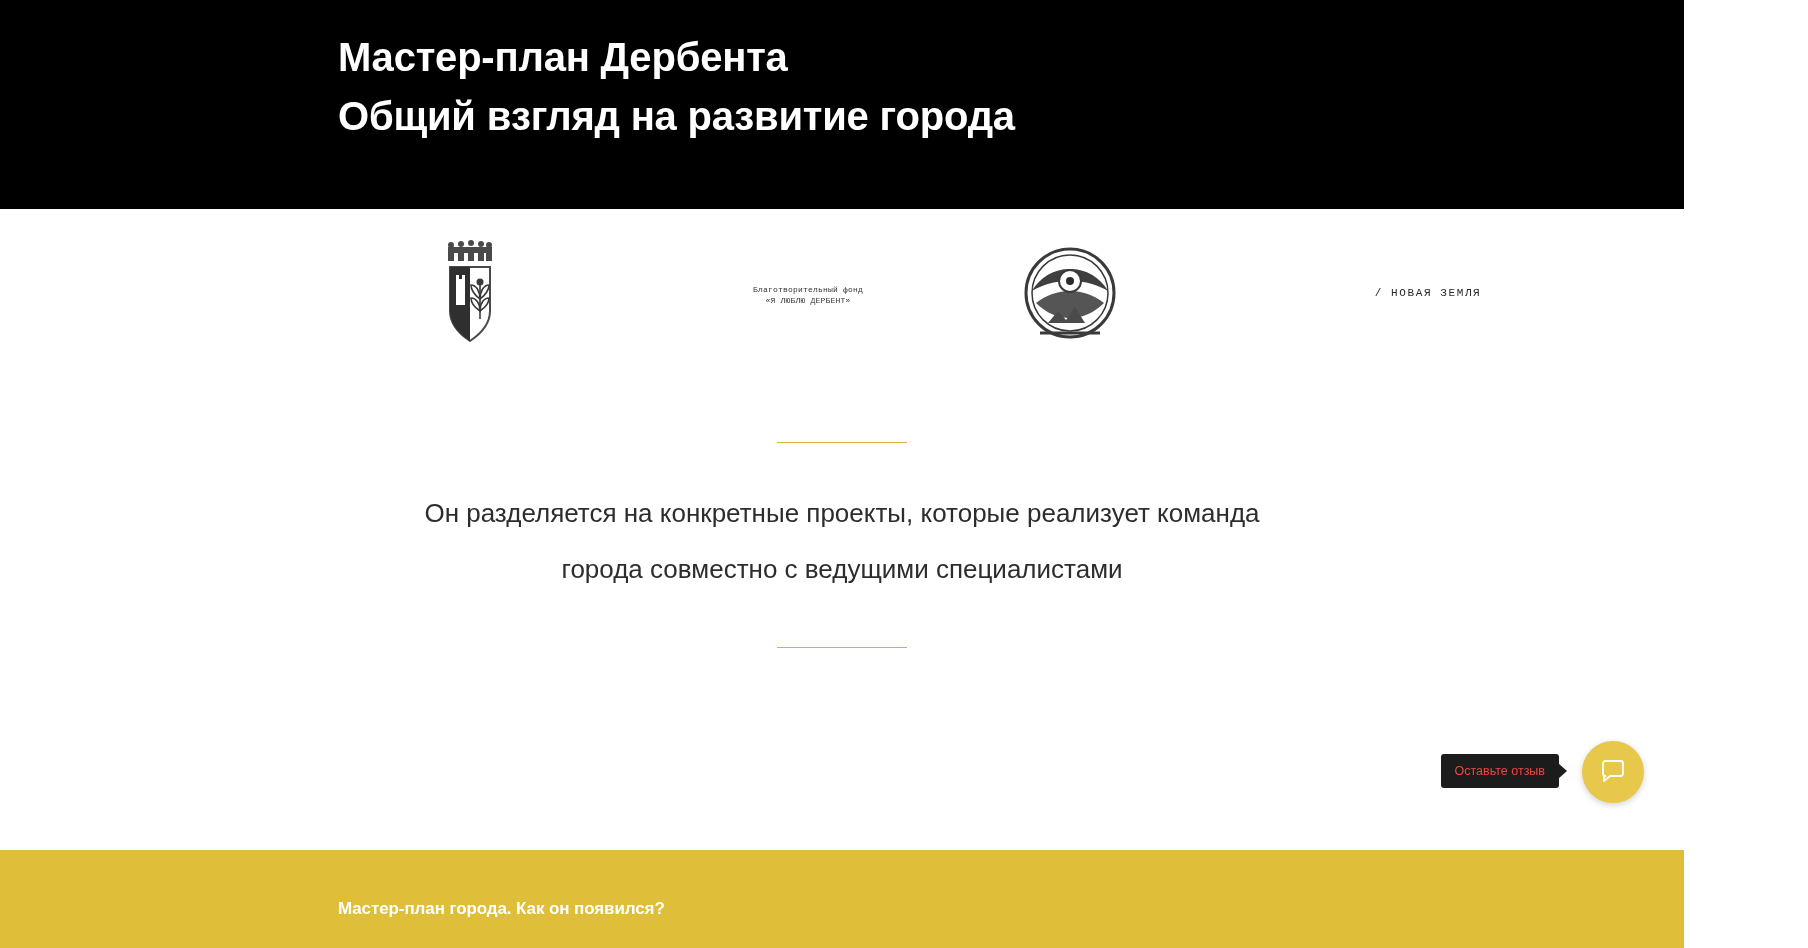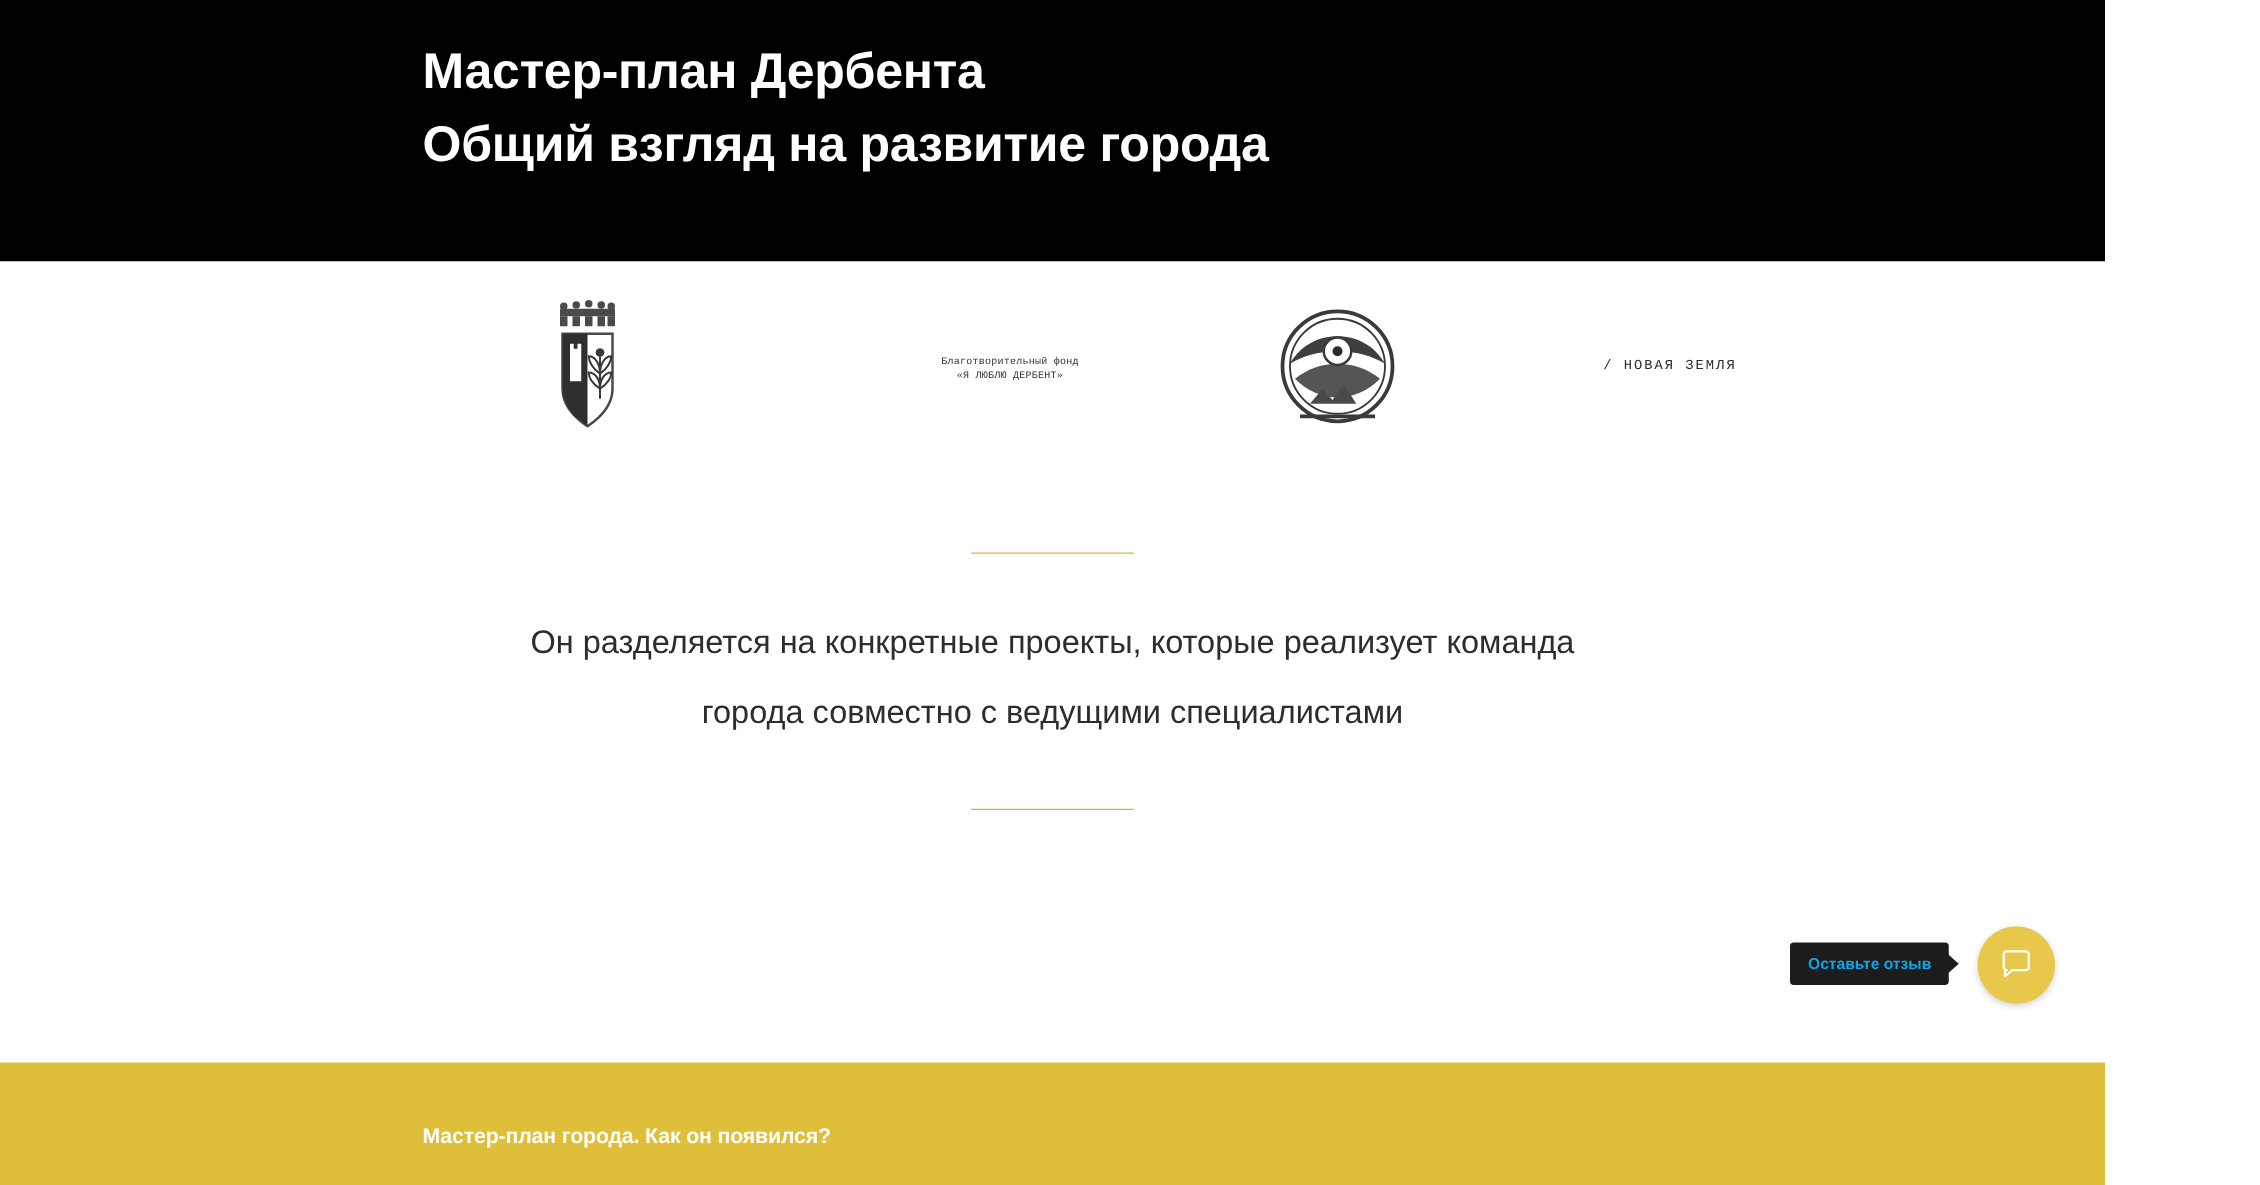--- a/index.html
+++ b/index.html
@@ -42,21 +42,21 @@
   .logo {
     position: absolute;
     display: flex;
     align-items: center;
     justify-content: center;
     font-family: Liberation Mono, monospace;
   }
   .logo-derbent { left: 430px; top: 30px; width: 80px; height: 110px; }
   .logo-fund    { left: 718px; top: 68px; width: 180px; height: 36px; }
   .logo-dagestan{ left: 1010px; top: 28px; width: 120px; height: 116px; }
-  .logo-nz      { left: 1246px; top: 72px; width: 180px; height: 24px; text-align: center; }
+  .logo-nz      { left: 1338px; top: 72px; width: 180px; height: 24px; text-align: center; }
 
   .fund-text {
     text-align: center;
     color: #333333;
     font-size: 8px;
     line-height: 11px;
     letter-spacing: 0.2px;
     white-space: pre-line;
   }
   .nz-text {
@@ -117,23 +117,23 @@
     font-weight: 700;
     letter-spacing: -0.1px;
   }
 
   
   .feedback-tip {
     position: absolute;
     right: 125px;
     bottom: 160px;
     background: #1c1c1c;
-    color: #0ea5e9;
+    color: #ef4444;
     font-size: 12.5px;
-    font-weight: 700;
+    font-weight: 400;
     padding: 10px 14px;
     border-radius: 3px;
     white-space: nowrap;
   }
   .feedback-tip::after {
     content: "";
     position: absolute;
     right: -8px;
     top: 50%;
     transform: translateY(-50%);

